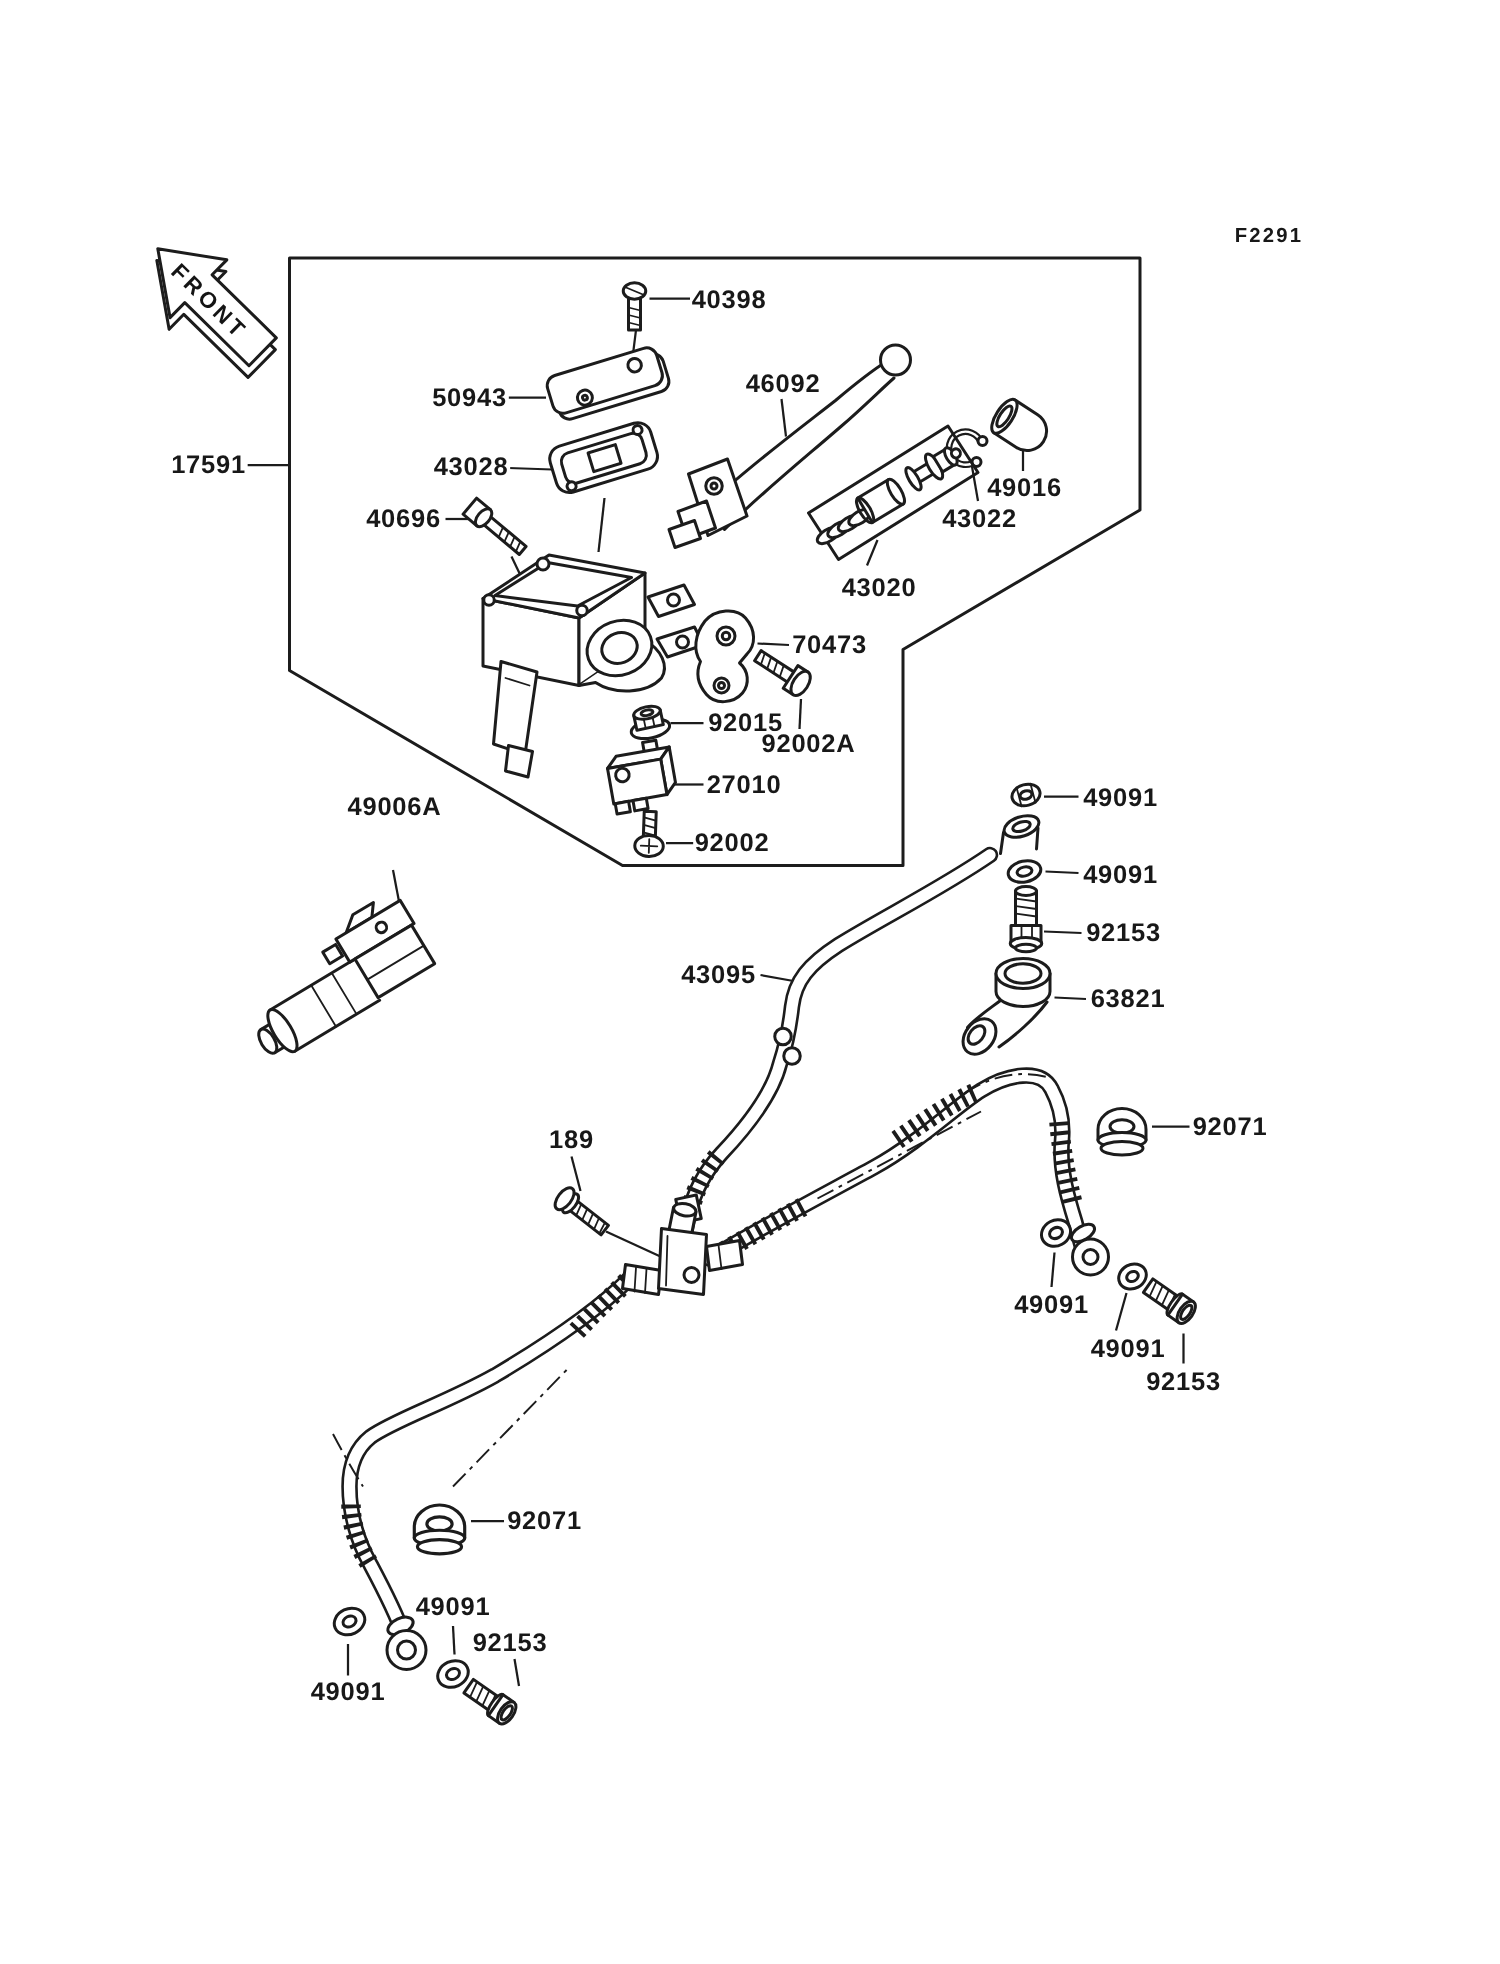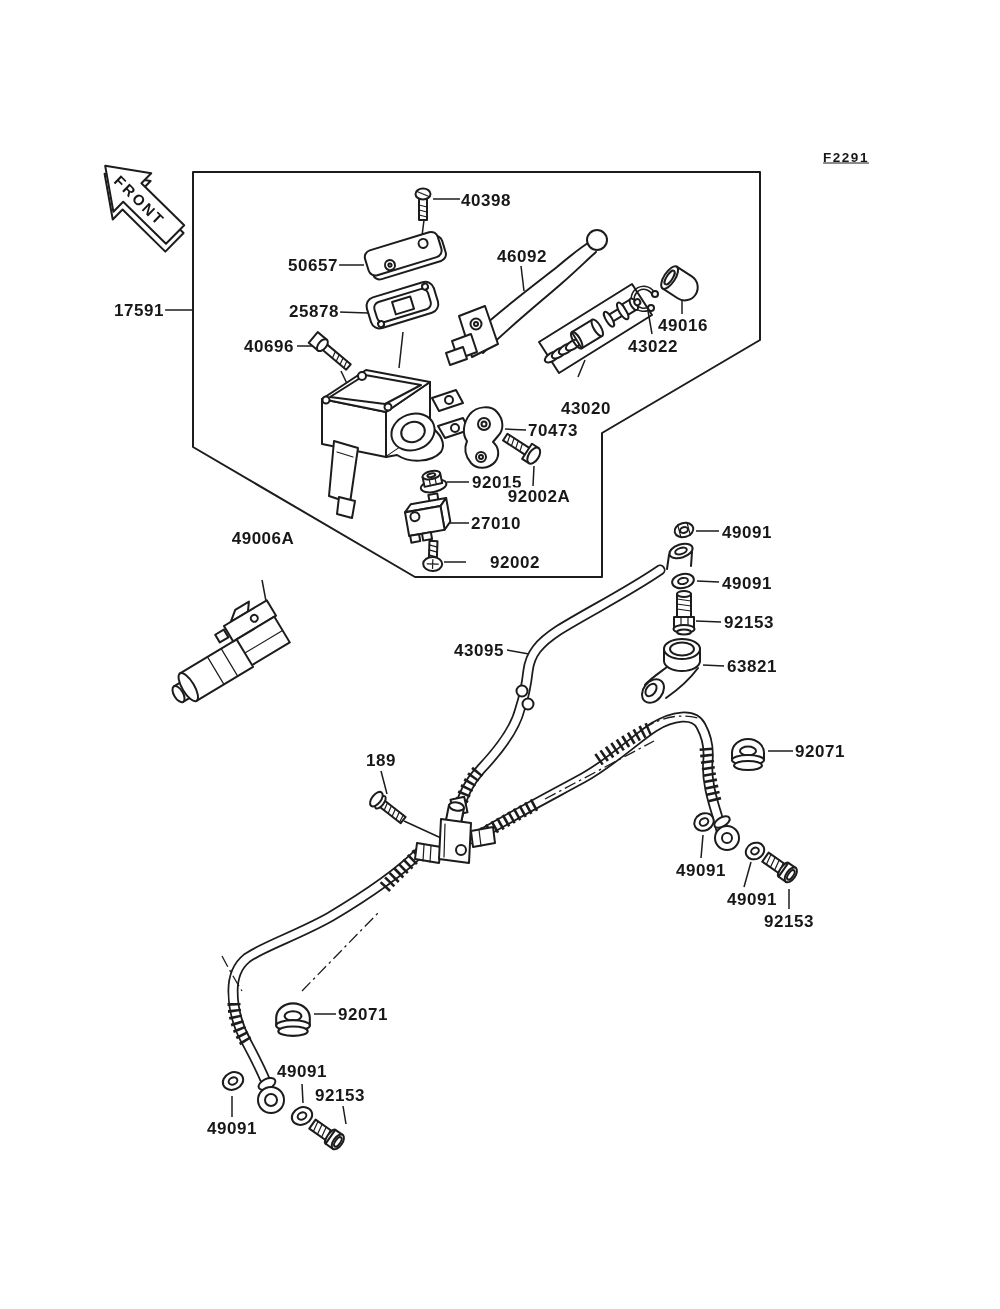--- a/index.html
+++ b/index.html
@@ -2,21 +2,21 @@
 <html><head>
 <meta charset="utf-8">
 <style>
   html,body { margin:0; padding:0; background:#e8e8e8; }
   .page { position:relative; width:1000px; height:1309px; background:#ffffff;
           font-family:"Liberation Sans", sans-serif; overflow:hidden; margin:0 auto; }
   .art { position:absolute; left:0; top:0; }
   .plabel { position:absolute; transform:translate(-50%,-50%); white-space:nowrap;
             font:bold 17px "Liberation Sans", sans-serif; color:#181818;
             letter-spacing:0.5px; background:#fff; padding:0 1px; line-height:1; }
-  .plabel.sm { font:bold 13.5px "Liberation Sans", sans-serif; letter-spacing:1.5px;text-decoration:underline; }
+  .plabel.sm { font:bold 13.5px "Liberation Sans", sans-serif; letter-spacing:1.5px; }
   
   .ln   { fill:none; stroke:#1c1c1c; stroke-width:2; stroke-linecap:round; stroke-linejoin:round; }
   .fw   { fill:#ffffff; }
   .thin { stroke-width:1.2; }
   .ldr  { stroke:#1c1c1c; stroke-width:1.5; }
   .dashdot { fill:none; stroke:#1c1c1c; stroke-width:1.3; stroke-dasharray:12 4 2.5 4; }
   .hoseO { fill:none; stroke:#1c1c1c; stroke-width:11; stroke-linecap:round; stroke-linejoin:round; }
   .hoseI { fill:none; stroke:#ffffff; stroke-width:7.5; stroke-linecap:round; stroke-linejoin:round; }
   .wrap  { fill:none; stroke:#1c1c1c; stroke-width:13; stroke-dasharray:2.6 3.8; }
   .arrowtxt { font:bold 15px "Liberation Sans", sans-serif; letter-spacing:2.5px; fill:#141414; }
@@ -366,33 +366,33 @@
 
   <g transform="translate(143,203) rotate(44.5)">
     <path class="ln fw" d="M-53,0 L-15,-27 L-15,-13 L45,-13 L45,13 L-15,13 L-15,27 Z" transform="translate(5,6)"></path>
     <path class="ln fw" stroke-width="2.2" d="M-53,0 L-15,-27 L-15,-13 L45,-13 L45,13 L-15,13 L-15,27 Z"></path>
     <text class="arrowtxt" x="-36" y="6">FRONT</text>
   </g>
 </svg>
 
 <div class="plabel sm" style="left:846px;top:157px">F2291</div>
 <div class="plabel" style="left:486px;top:200px">40398</div>
-<div class="plabel" style="left:313px;top:265px">50657</div>
+<div class="plabel" style="left:313px;top:265px">50943</div>
 <div class="plabel" style="left:522px;top:256px">46092</div>
-<div class="plabel" style="left:314px;top:311px">25878</div>
+<div class="plabel" style="left:314px;top:311px">43028</div>
 <div class="plabel" style="left:683px;top:325px">49016</div>
 <div class="plabel" style="left:653px;top:346px">43022</div>
 <div class="plabel" style="left:269px;top:346px">40696</div>
-<div class="plabel" style="left:586px;top:408px">43020</div>
+<div class="plabel" style="left:586px;top:392px">43020</div>
 <div class="plabel" style="left:139px;top:310px">17591</div>
 <div class="plabel" style="left:553px;top:430px">70473</div>
 <div class="plabel" style="left:497px;top:482px">92015</div>
 <div class="plabel" style="left:539px;top:496px">92002A</div>
 <div class="plabel" style="left:496px;top:523px">27010</div>
-<div class="plabel" style="left:515px;top:562px">92002</div>
+<div class="plabel" style="left:488px;top:562px">92002</div>
 <div class="plabel" style="left:263px;top:538px">49006A</div>
 <div class="plabel" style="left:747px;top:532px">49091</div>
 <div class="plabel" style="left:747px;top:583px">49091</div>
 <div class="plabel" style="left:749px;top:622px">92153</div>
 <div class="plabel" style="left:479px;top:650px">43095</div>
 <div class="plabel" style="left:752px;top:666px">63821</div>
 <div class="plabel" style="left:820px;top:751px">92071</div>
 <div class="plabel" style="left:381px;top:760px">189</div>
 <div class="plabel" style="left:701px;top:870px">49091</div>
 <div class="plabel" style="left:752px;top:899px">49091</div>

